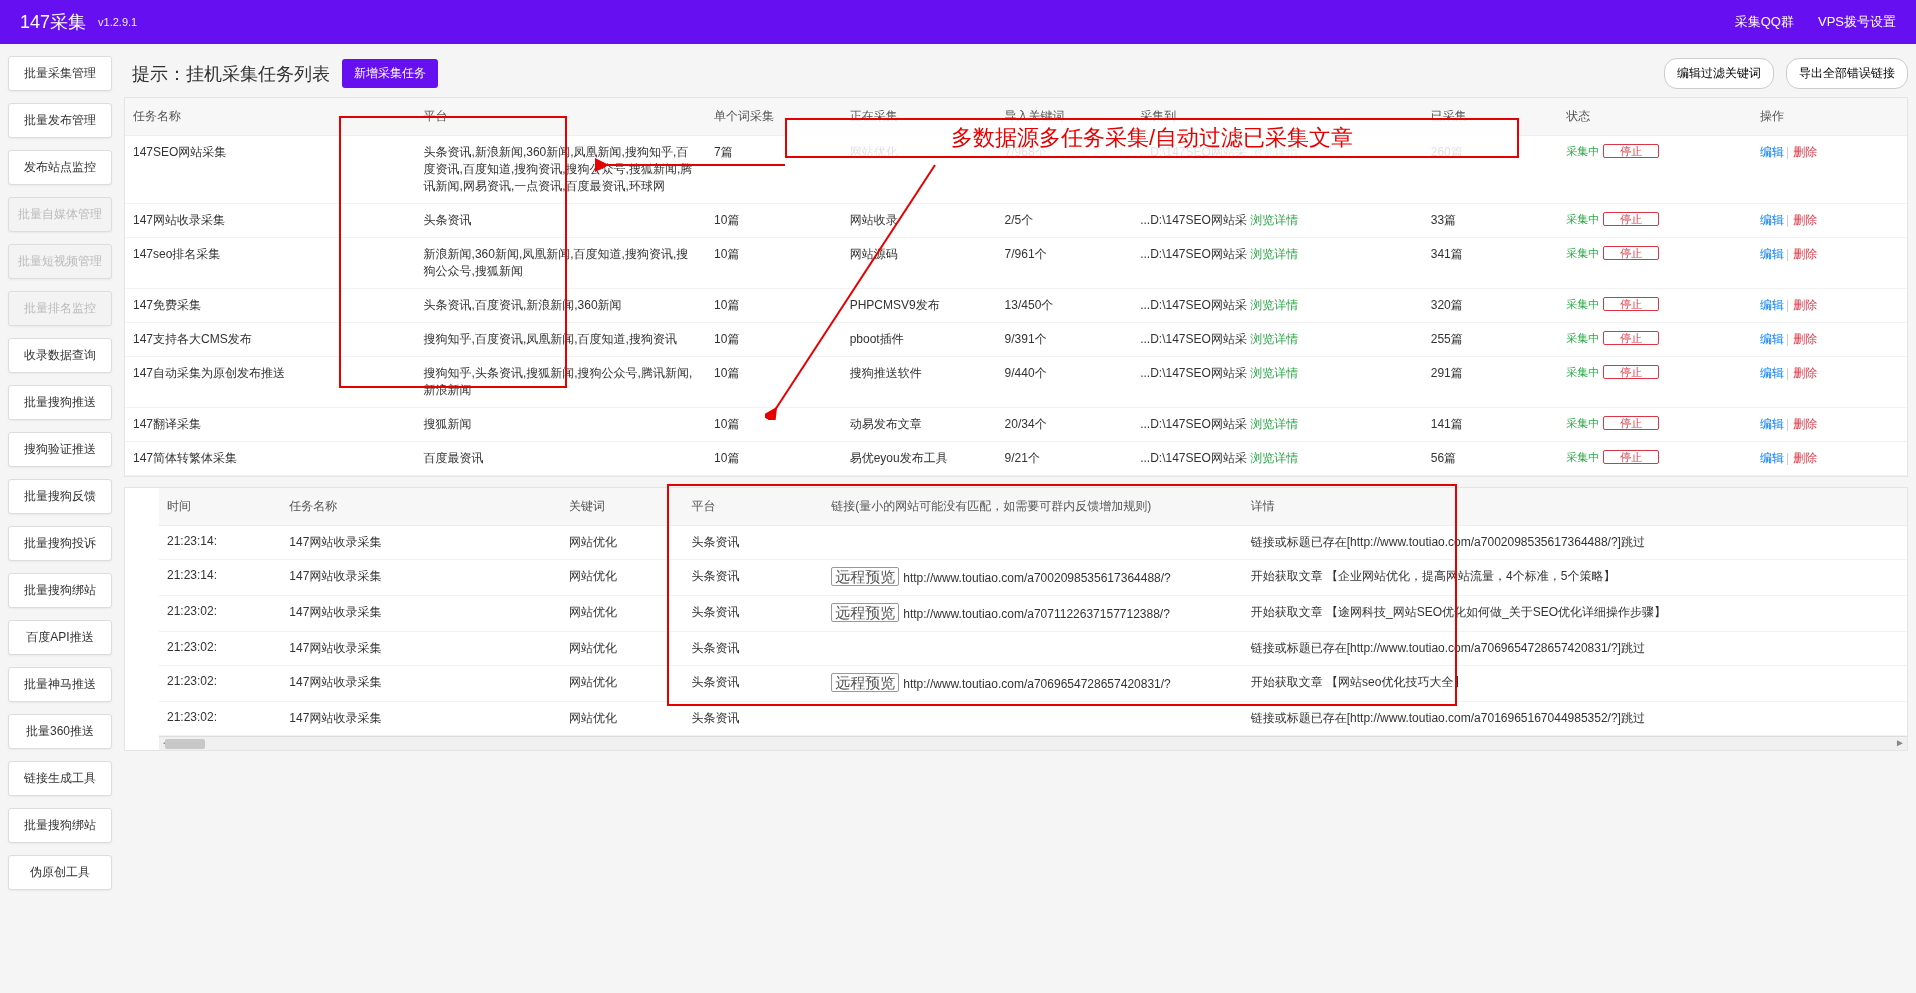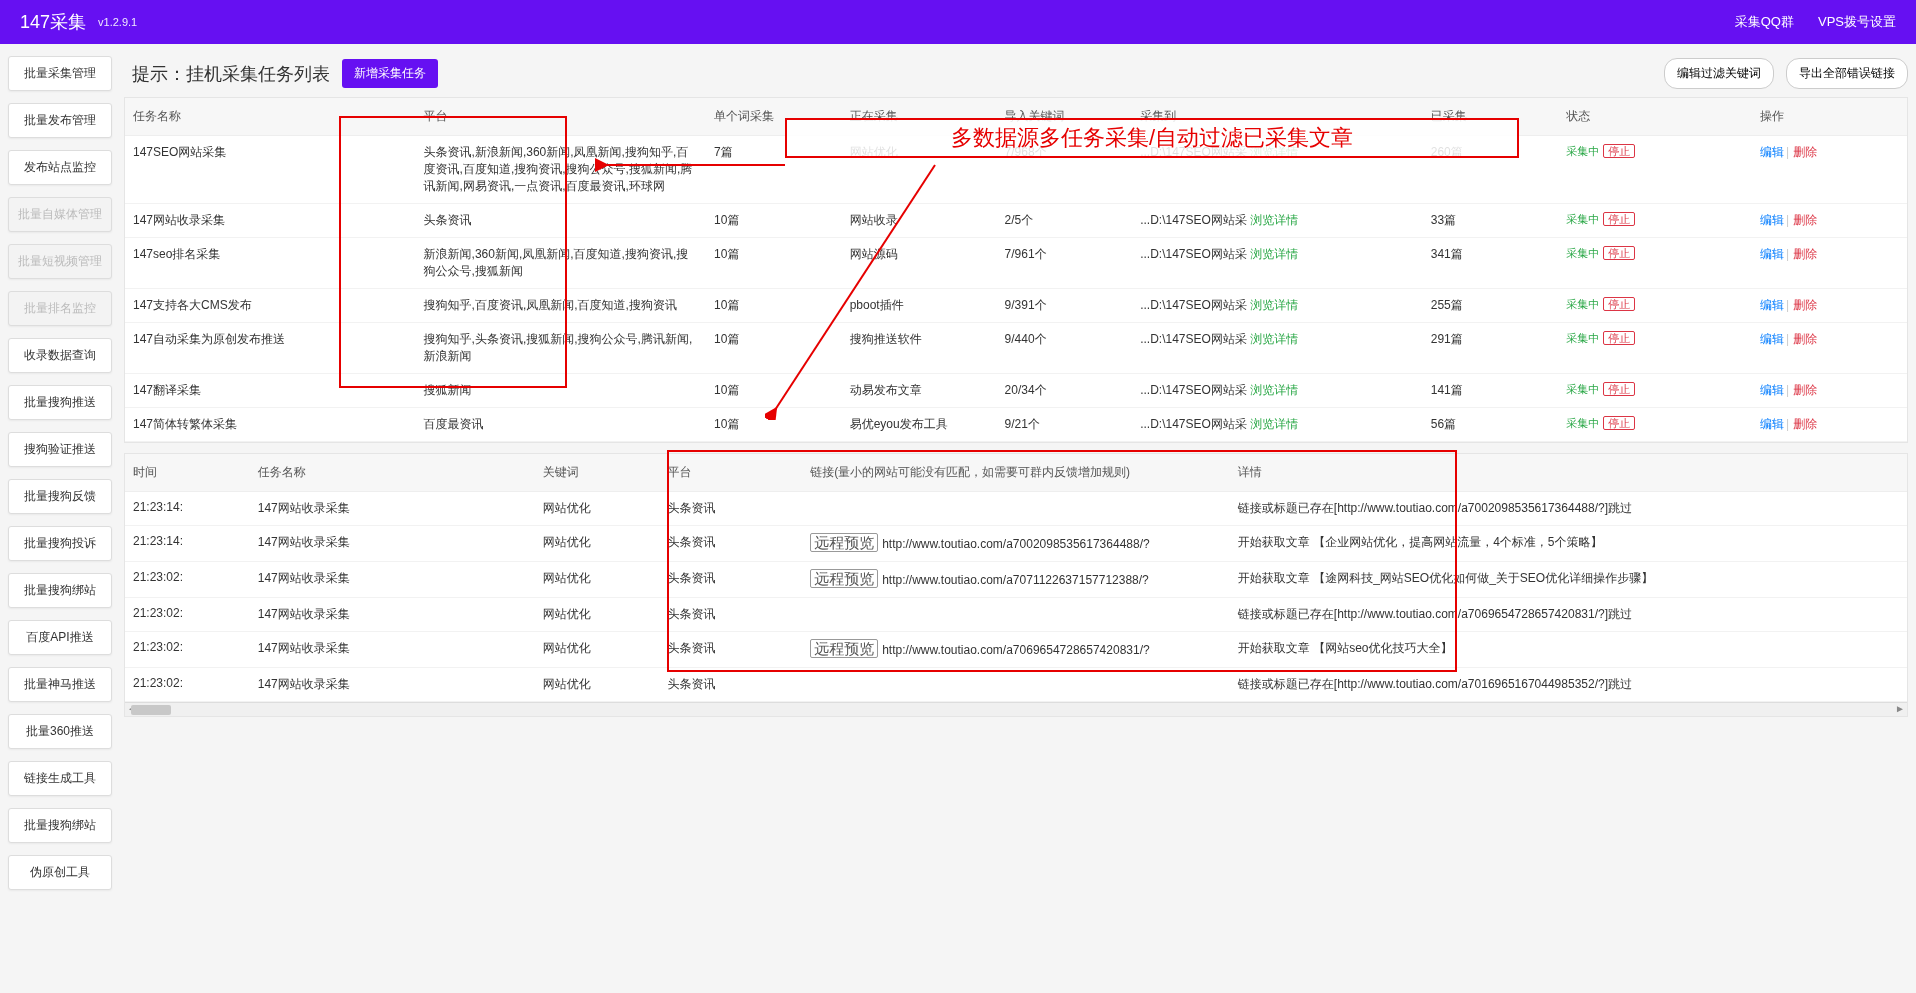--- a/index.html
+++ b/index.html
@@ -31,21 +31,21 @@
 .title-row .spacer { flex:1; }
 
 
 .pane { background:#fff; border:1px solid #e5e5e5; margin:0 4px 10px 4px; position:relative; }
 table { width:100%; border-collapse:collapse; table-layout:fixed; }
 thead th { text-align:left; font-weight:500; font-size:12px; color:#555; padding:10px 8px; background:#f7f7f7; border-bottom:1px solid #eee; }
 tbody td { font-size:12px; color:#333; padding:8px 8px; border-bottom:1px solid #f2f2f2; vertical-align:top; word-break:break-all; }
 
 .link-green { color:#28a745; cursor:pointer; }
 .status-tag { color:#28a745; font-size:11px; }
-.stop-tag   { color:#dc3545; border:1px solid #dc3545; padding:0 4px; font-size:11px; margin-left:4px; cursor:pointer; border-radius:2px; }
+.stop-tag   { color:#dc3545; border:1px solid #dc3545; padding:0 16px; font-size:11px; margin-left:4px; cursor:pointer; border-radius:2px; }
 .op-edit { color:#007bff; cursor:pointer; }
 .op-del  { color:#dc3545; cursor:pointer; margin-left:2px; }
 .op-sep  { color:#ccc; margin:0 2px; }
 .badge-box { border:1px solid #999; color:#555; font-size:15px; padding:0 3px; margin-right:4px; border-radius:2px; }
 .url-green { color:#28a745; }
 
 
 .anno-callout { position:absolute; border:2px solid #e60000; top:20px; left:660px; width:734px; height:40px; display:flex; align-items:center; justify-content:center; font-size:22px; color:#e60000; font-weight:500; background:rgba(255,255,255,.85); pointer-events:none; }
 .anno-rect { position:absolute; border:2px solid #e60000; pointer-events:none; }
 .anno-arrow1 { position:absolute; left:470px; top:52px; pointer-events:none; }
@@ -180,20 +180,31 @@
               <td>新浪新闻,360新闻,凤凰新闻,百度知道,搜狗资讯,搜狗公众号,搜狐新闻</td>
               <td>10篇</td>
               <td>网站源码</td>
               <td>7/961个</td>
               <td>...D:\147SEO网站采 <span class="link-green">浏览详情</span></td>
               <td>341篇</td>
               <td><span class="status-tag">采集中</span><span class="stop-tag">停止</span></td>
               <td><span class="op-edit">编辑</span><span class="op-sep">|</span><span class="op-del">删除</span></td>
             </tr>
             <tr>
+              <td>147免费采集</td>
+              <td>头条资讯,百度资讯,新浪新闻,360新闻</td>
+              <td>10篇</td>
+              <td>PHPCMSV9发布</td>
+              <td>13/450个</td>
+              <td>...D:\147SEO网站采 <span class="link-green">浏览详情</span></td>
+              <td>320篇</td>
+              <td><span class="status-tag">采集中</span><span class="stop-tag">停止</span></td>
+              <td><span class="op-edit">编辑</span><span class="op-sep">|</span><span class="op-del">删除</span></td>
+            </tr>
+            <tr>
               <td>147支持各大CMS发布</td>
               <td>搜狗知乎,百度资讯,凤凰新闻,百度知道,搜狗资讯</td>
               <td>10篇</td>
               <td>pboot插件</td>
               <td>9/391个</td>
               <td>...D:\147SEO网站采 <span class="link-green">浏览详情</span></td>
               <td>255篇</td>
               <td><span class="status-tag">采集中</span><span class="stop-tag">停止</span></td>
               <td><span class="op-edit">编辑</span><span class="op-sep">|</span><span class="op-del">删除</span></td>
             </tr>
@@ -227,21 +238,21 @@
               <td>9/21个</td>
               <td>...D:\147SEO网站采 <span class="link-green">浏览详情</span></td>
               <td>56篇</td>
               <td><span class="status-tag">采集中</span><span class="stop-tag">停止</span></td>
               <td><span class="op-edit">编辑</span><span class="op-sep">|</span><span class="op-del">删除</span></td>
             </tr>
           </tbody>
       </table>
     </div>
 
-    <div class="pane" style="position:relative;">
+    <div class="pane" style="position:relative;padding-left:34px;">
       <div class="anno-rect" style="top:-4px;left:542px;width:790px;height:222px"></div>
       <table class="t2">
         <colgroup>
             <col class="c1">
             <col class="c2">
             <col class="c3">
             <col class="c4">
             <col class="c5">
             <col class="c6">
           </colgroup>

